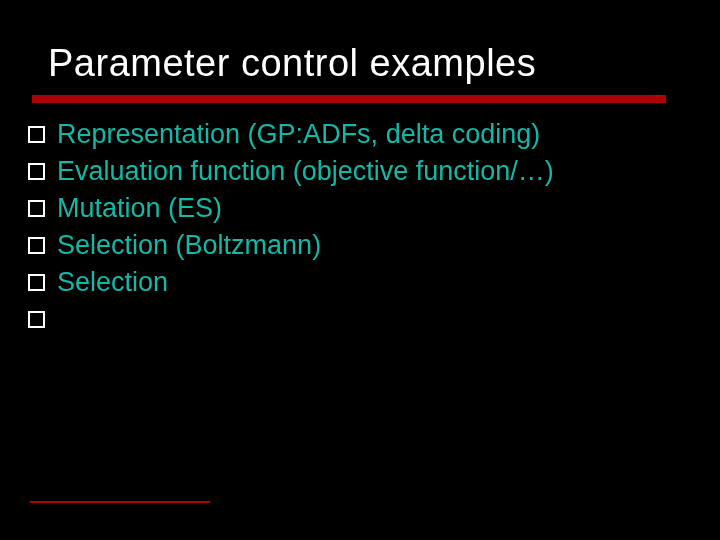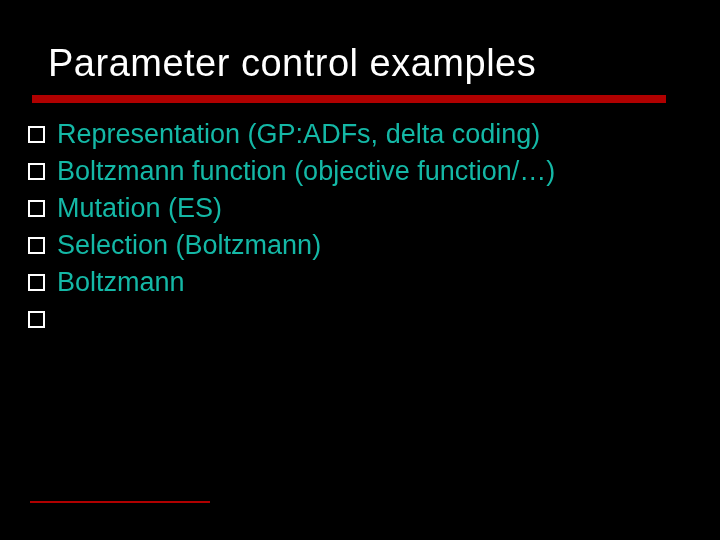--- a/index.html
+++ b/index.html
@@ -75,33 +75,33 @@
   </div>
   <div class="red-bar"></div>
 
   <div class="content">
     <div class="bullet-item">
       <span class="bullet-box"></span>
       <span class="bullet-text">Representation (GP:ADFs, delta coding)</span>
     </div>
     <div class="bullet-item">
       <span class="bullet-box"></span>
-      <span class="bullet-text">Boltzmann function (objective function/…)</span>
+      <span class="bullet-text">Evaluation function (objective function/…)</span>
     </div>
     <div class="bullet-item">
       <span class="bullet-box"></span>
       <span class="bullet-text">Mutation (ES)</span>
     </div>
     <div class="bullet-item">
       <span class="bullet-box"></span>
       <span class="bullet-text">Selection (Boltzmann)</span>
     </div>
     <div class="bullet-item">
       <span class="bullet-box"></span>
-      <span class="bullet-text">Boltzmann</span>
+      <span class="bullet-text">Selection</span>
     </div>
     <div class="bullet-item">
       <span class="bullet-box"></span>
     </div>
   </div>
 
   <div class="footer-bar"></div>
 </div>
 
 </body></html>

